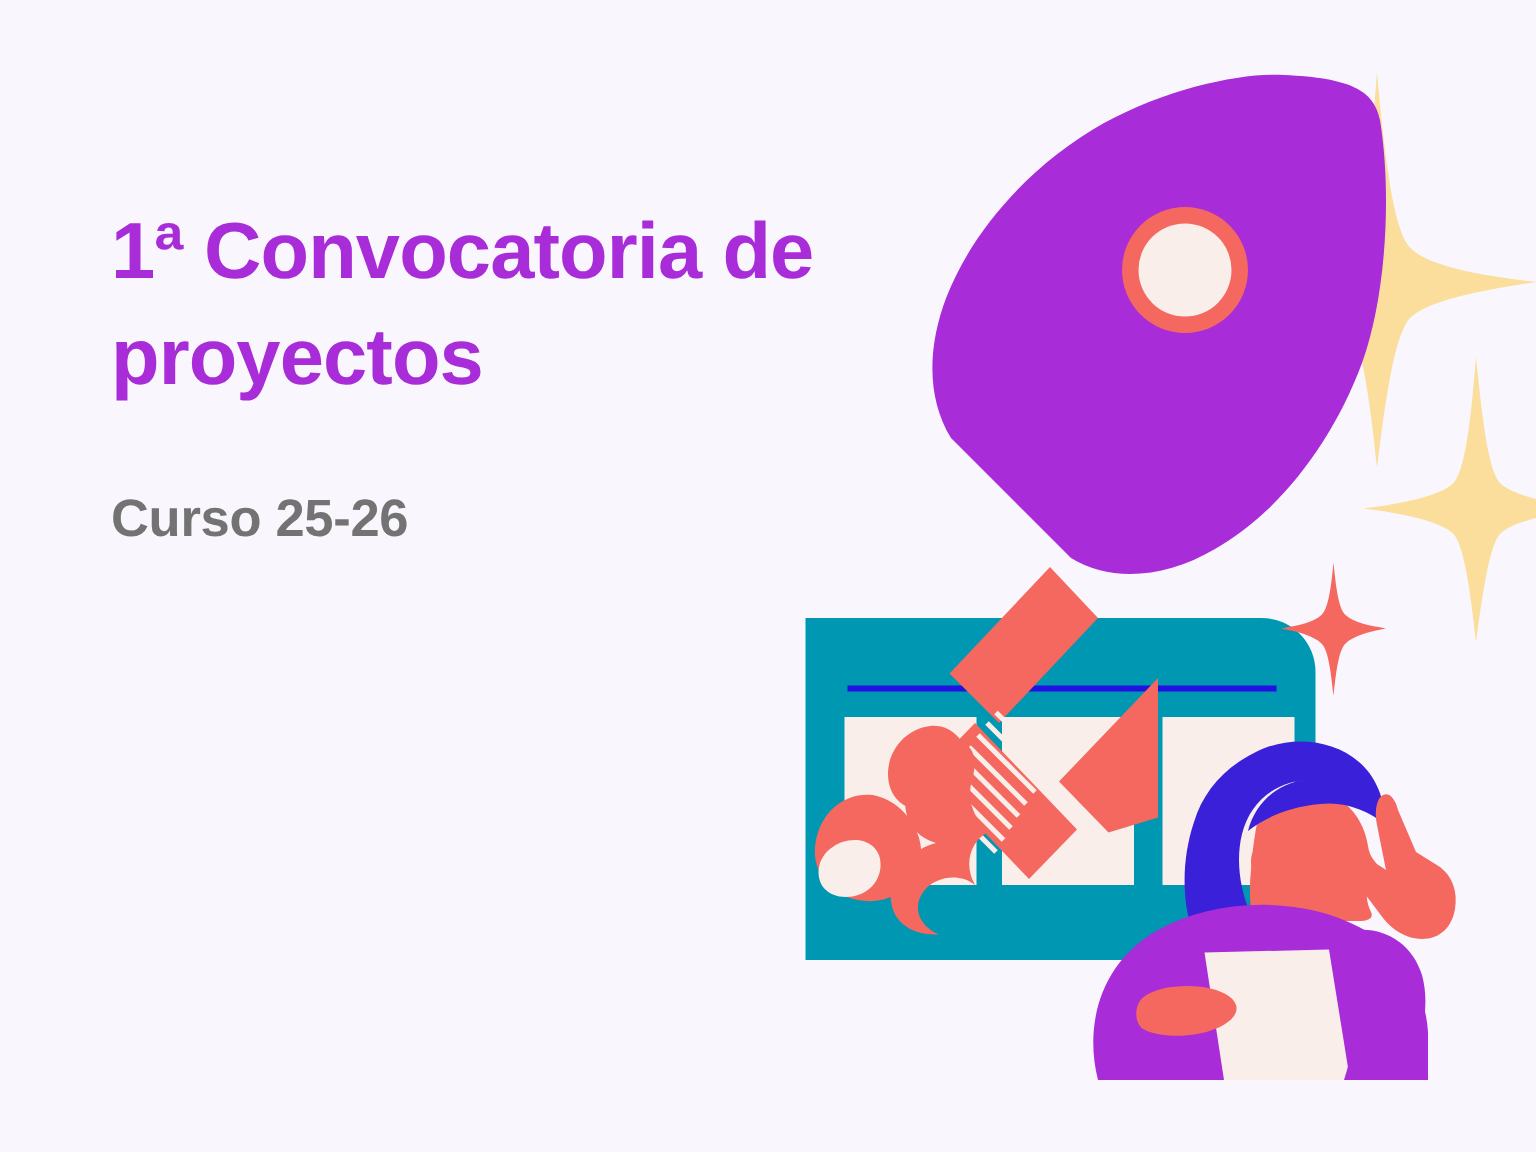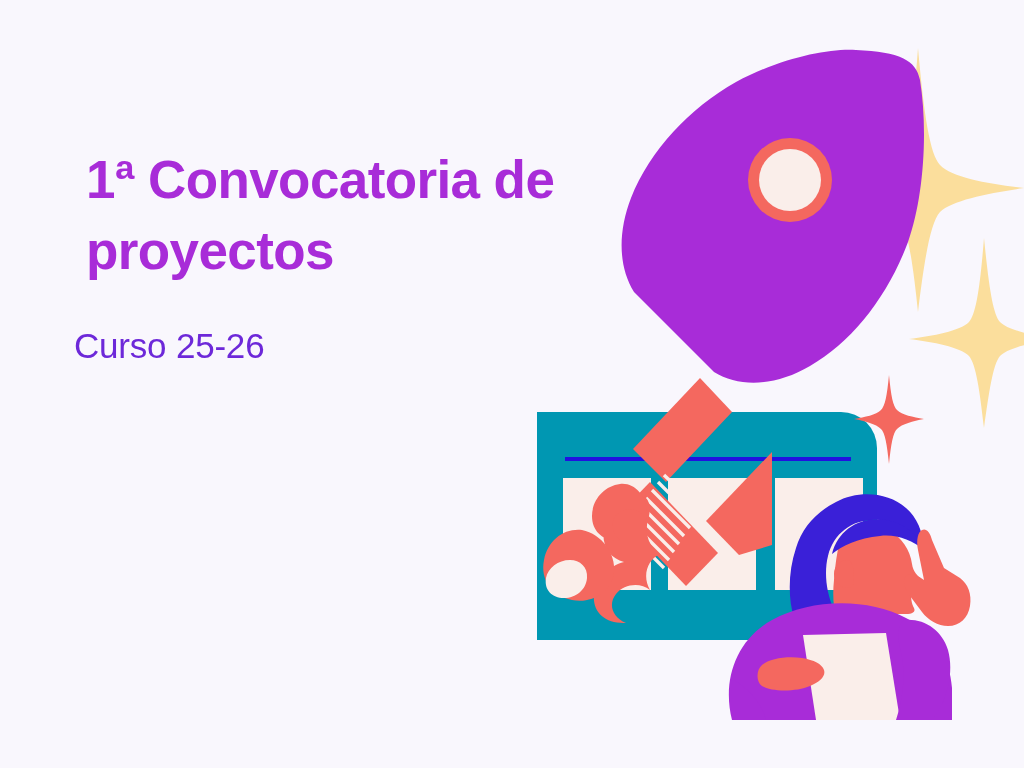--- a/index.html
+++ b/index.html
@@ -7,33 +7,33 @@
     width:1024px;height:768px;overflow:hidden;
     background:#F9F7FD;
     font-family:"Liberation Sans", sans-serif;
     position:relative;
   }
   #slide{position:absolute;inset:0;}
 
   
   .text-block{position:absolute;left:74px;top:132px;width:560px;}
   .slide-title{
-    margin:12px;
+    margin:0;
     font-size:53px;
     font-weight:bold;
     line-height:1.34;
     letter-spacing:-0.6px;
     color:#A82CD8;
     white-space:pre-wrap;
   }
   .course-line{
     margin:0;
     position:absolute;left:0;top:194px;
-    font-size:35px;font-weight:400;letter-spacing:-0.2px;
-    color:#6d28d9;
+    font-size:35px;font-weight:700;letter-spacing:-0.2px;
+    color:#737373;
   }
   .resolution-line{
     margin:0;
     position:absolute;left:8px;top:265px;
     font-size:35px;font-weight:400;letter-spacing:-0.2px;
     color:#B13FC0;
   }
 
   
   .illustration{position:absolute;left:500px;top:20px;width:524px;height:720px;}

